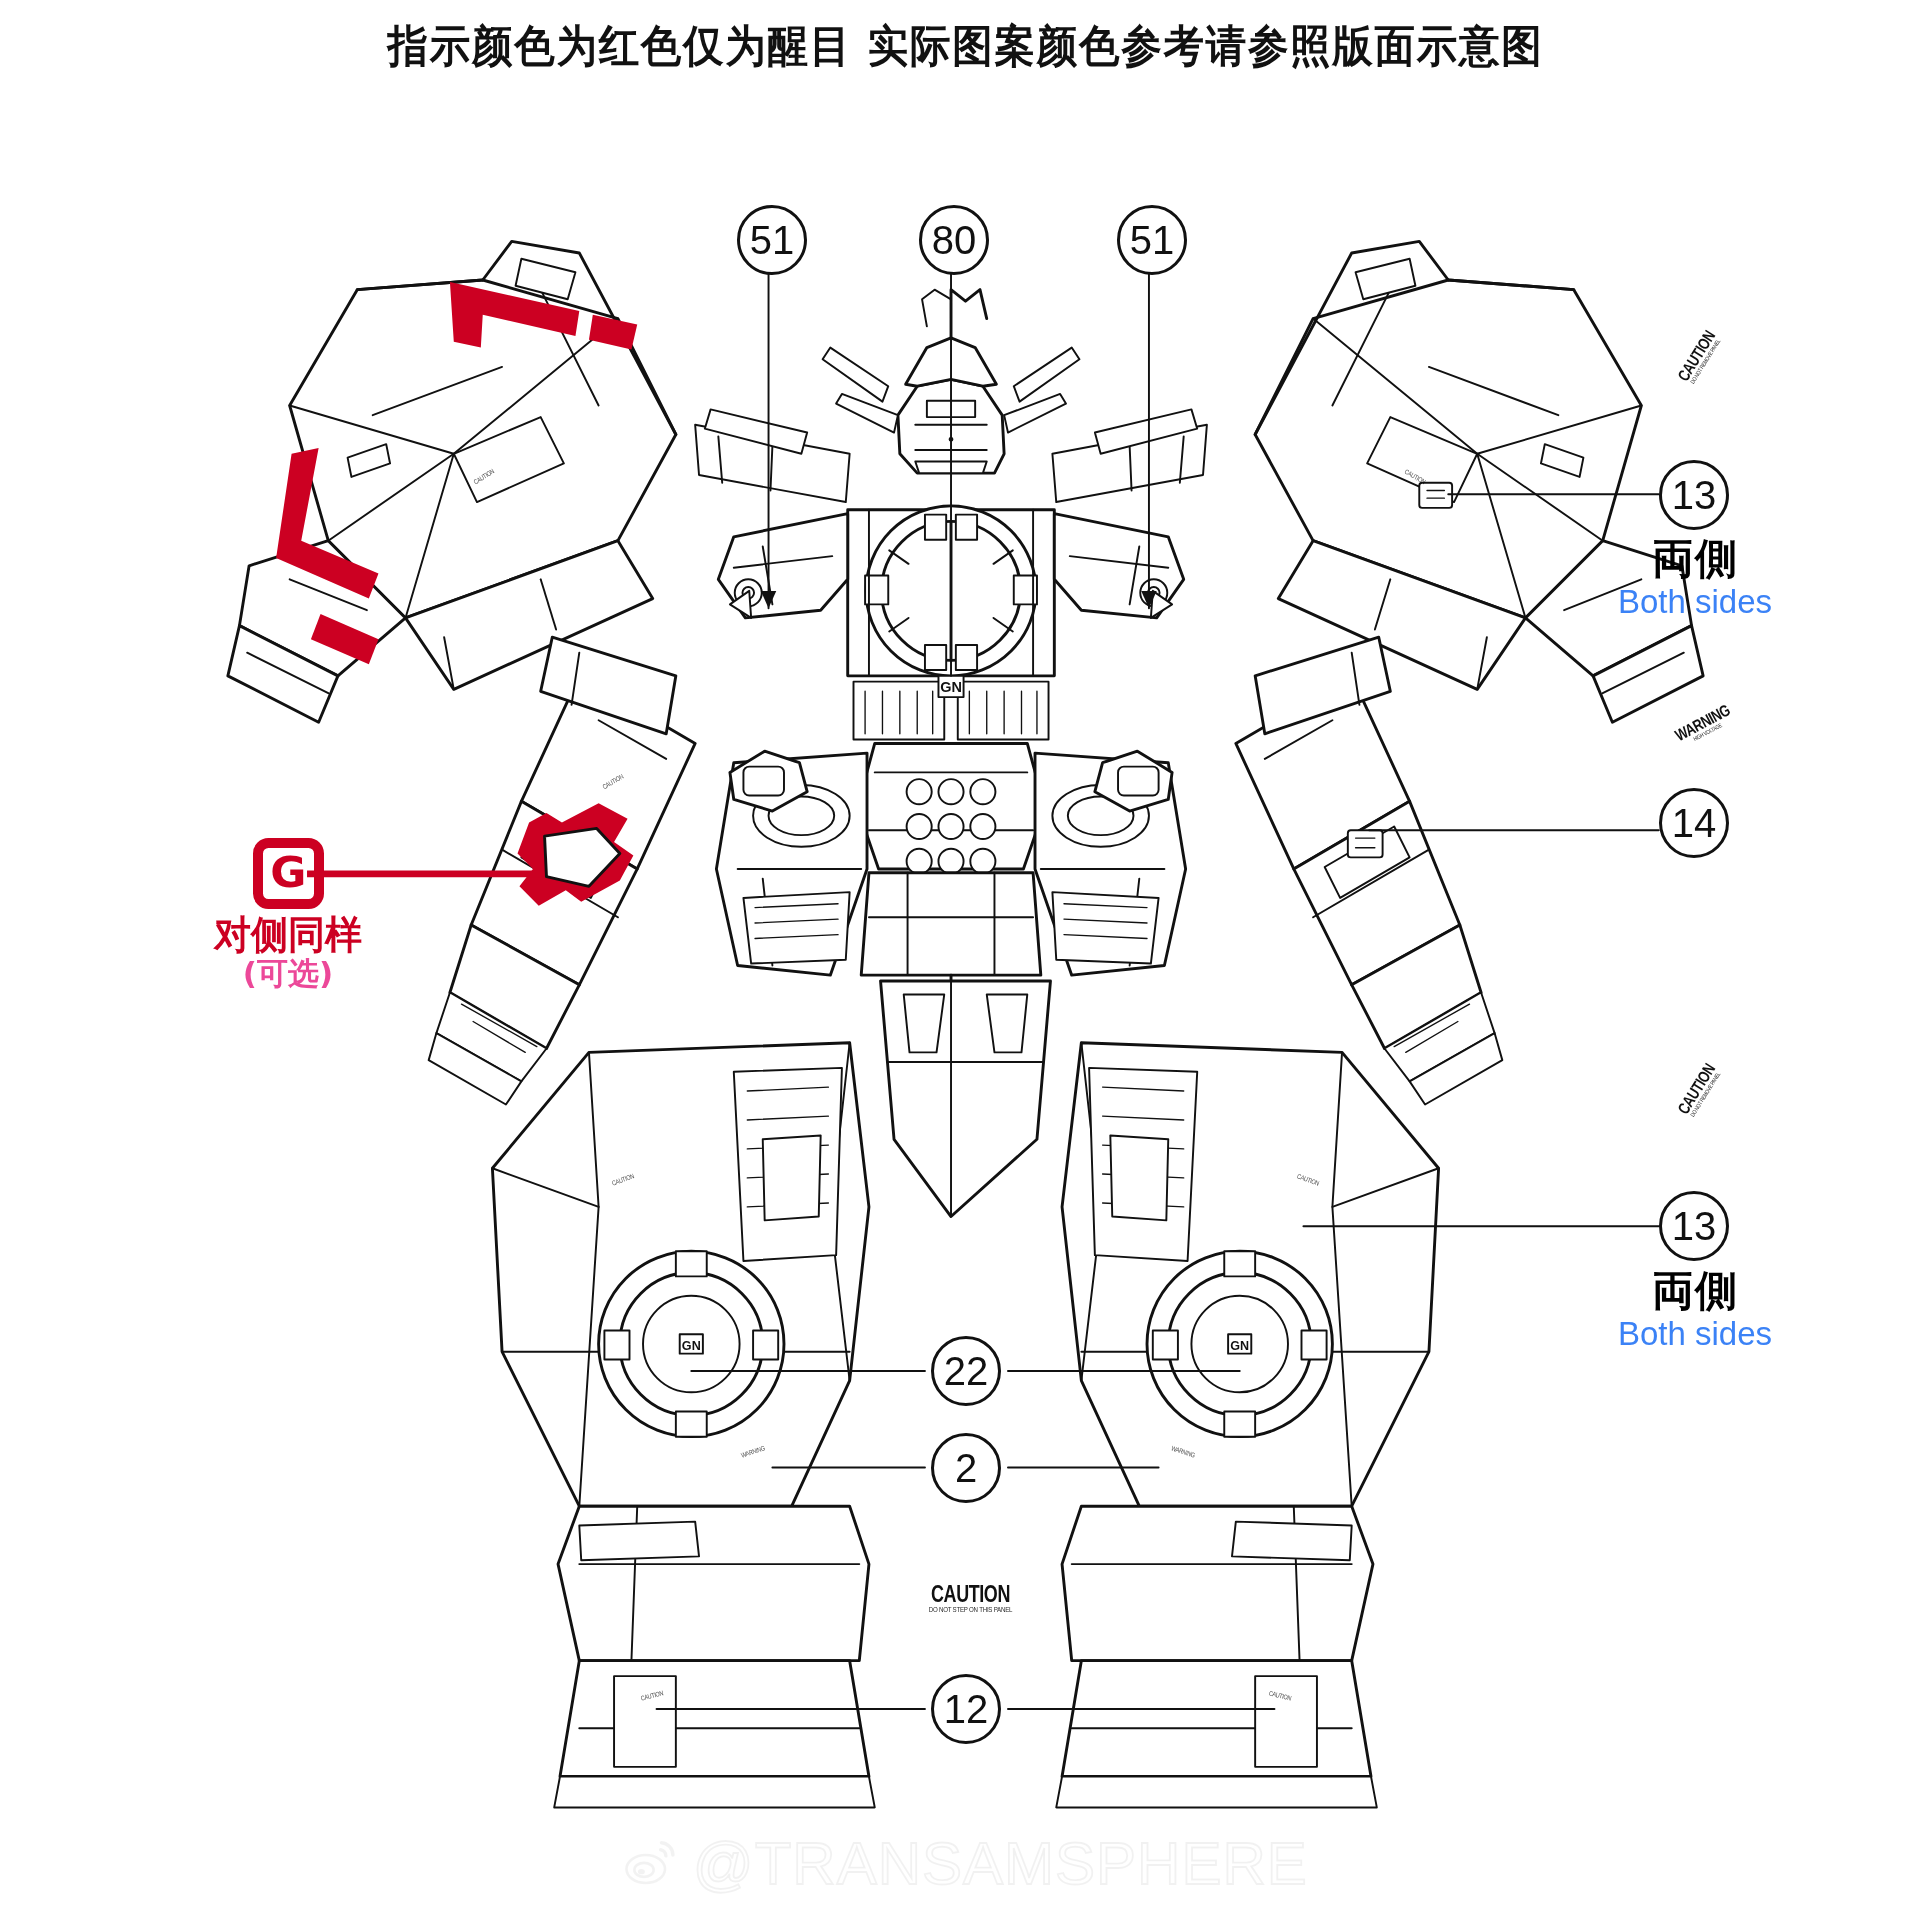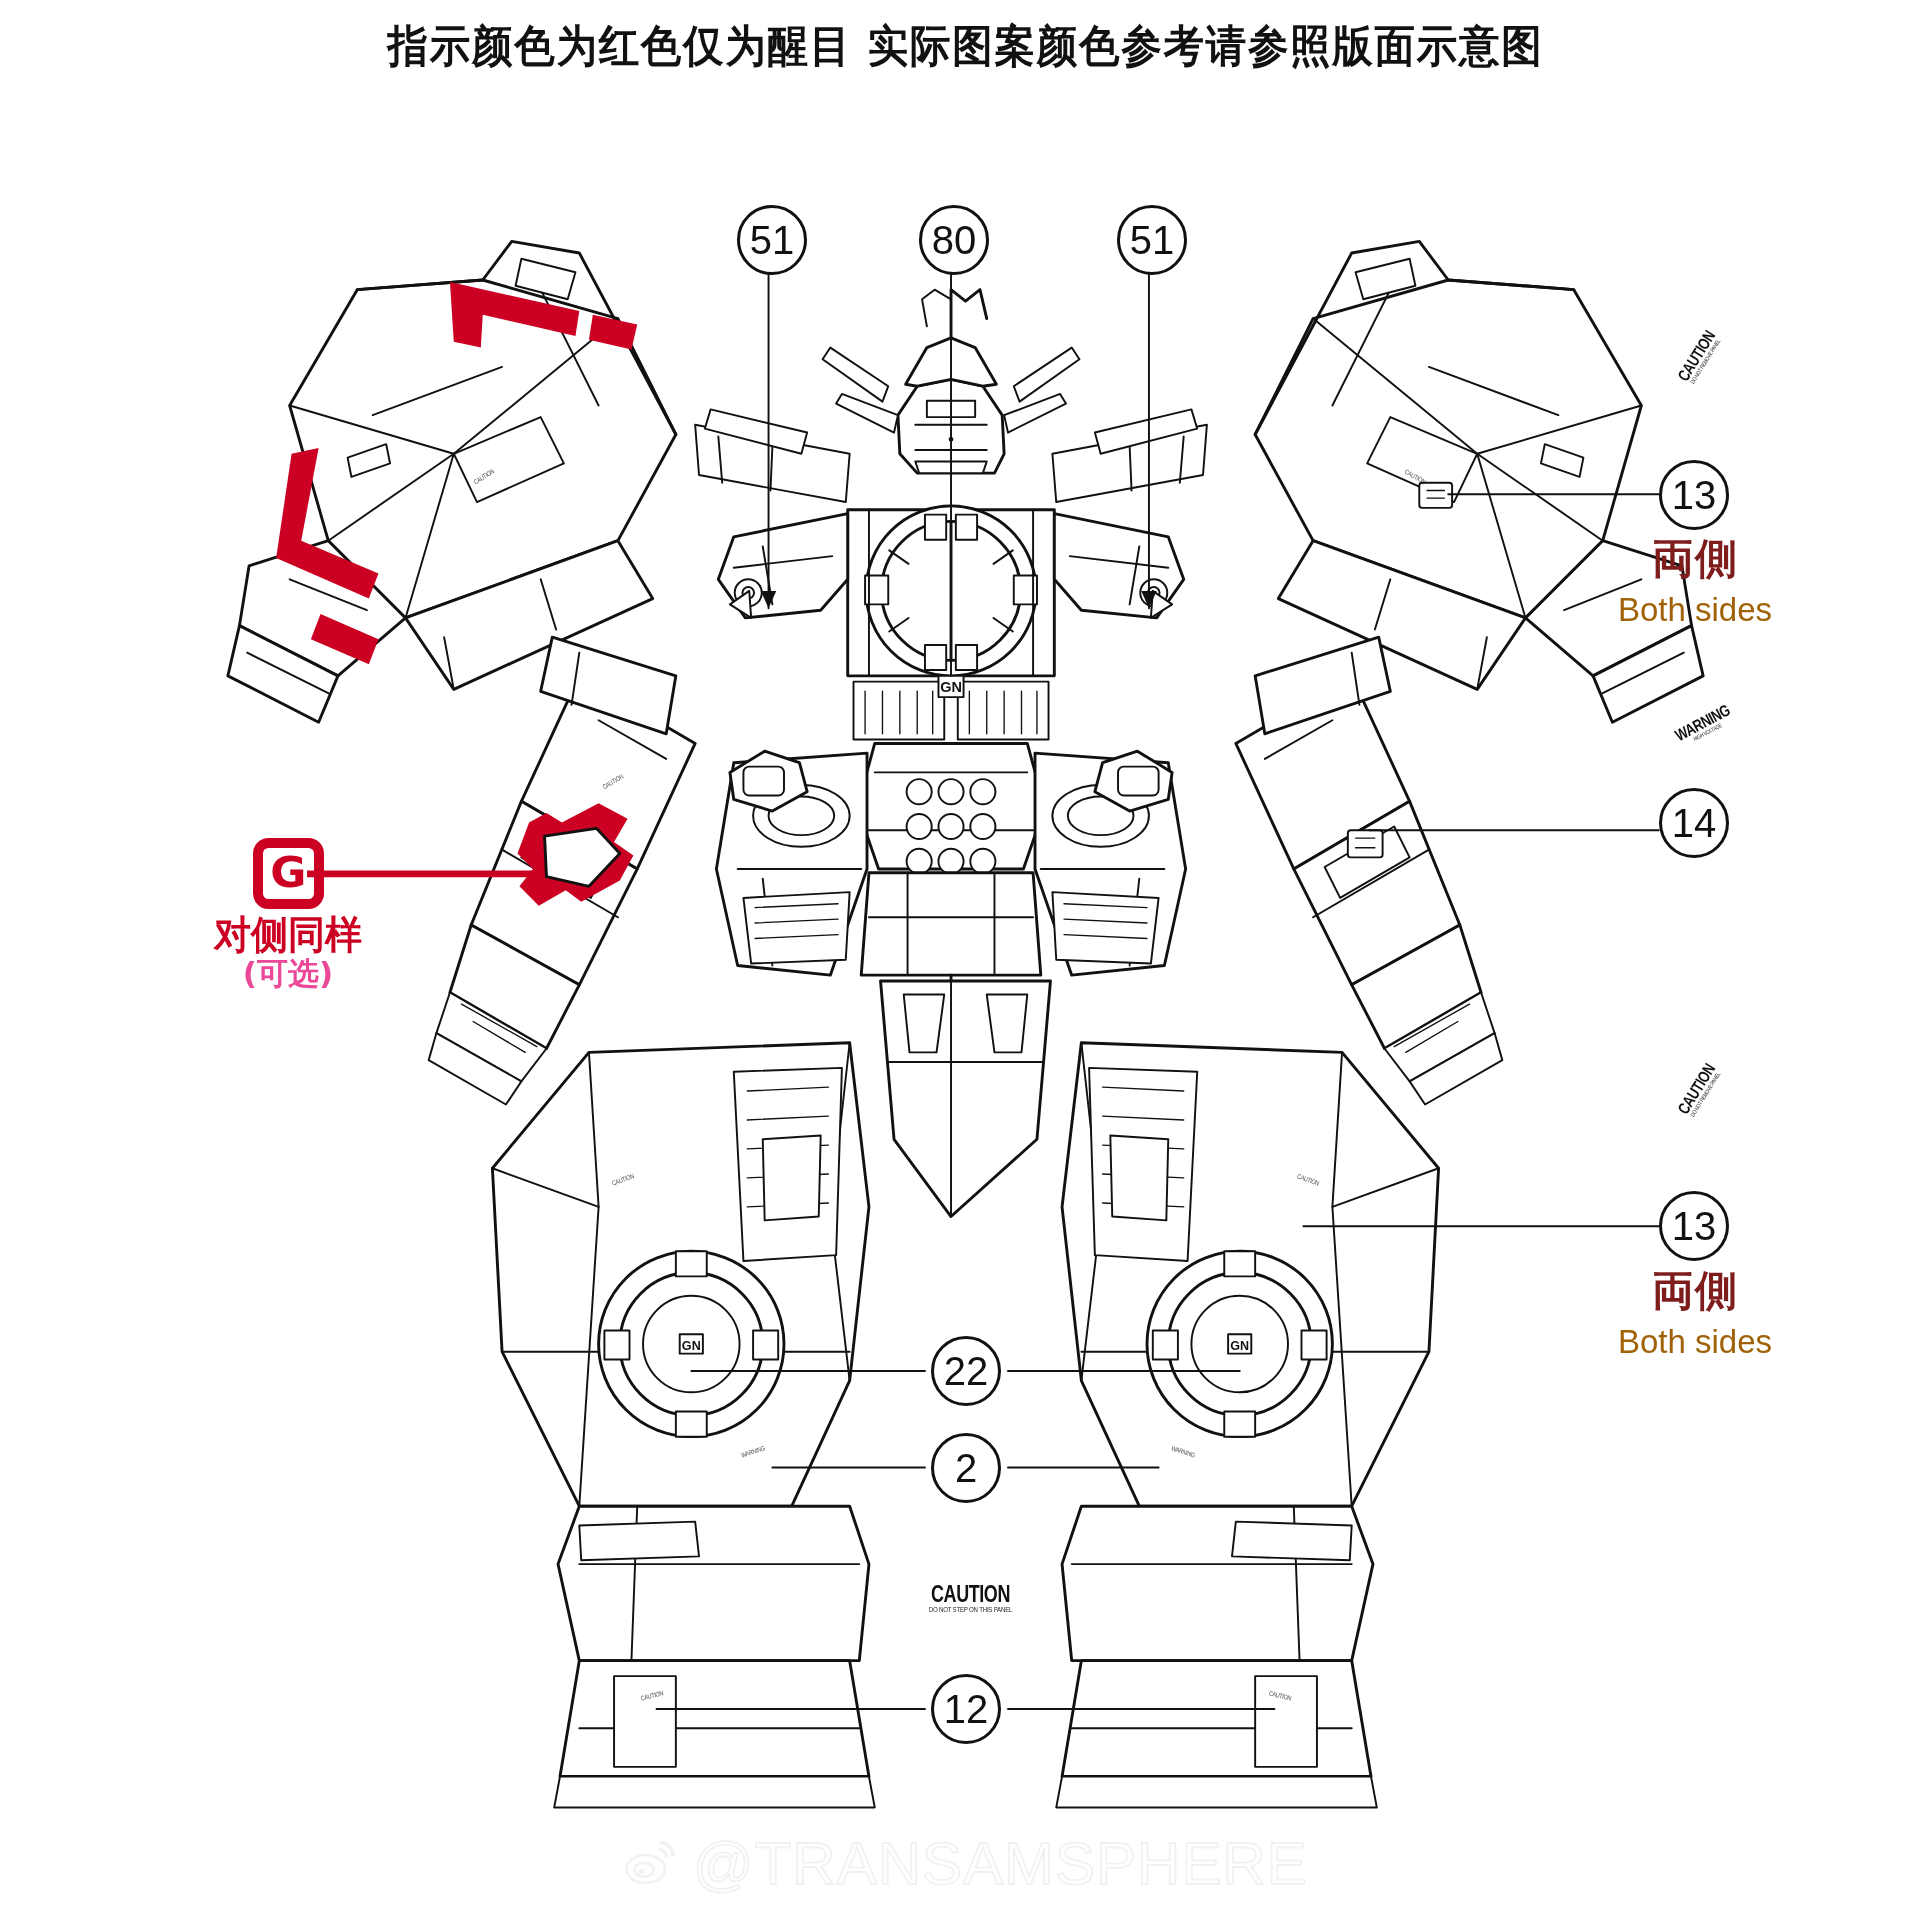--- a/index.html
+++ b/index.html
@@ -33,25 +33,25 @@
     z-index:40;
   }
   .callout.md{width:70px;height:70px;font-size:40px;}
 
   
   .side-label{
     position:absolute;text-align:center;z-index:41;
     font-family:"DejaVu Sans","Liberation Sans",sans-serif;
   }
   .side-label .jp{
-    font-size:42px;font-weight:bold;color:#7f1d1d;line-height:1.05;
+    font-size:42px;font-weight:bold;color:#000000;line-height:1.05;
     letter-spacing:1px;
   }
   .side-label .en{
-    font-size:33px;color:#a16207;line-height:1.15;margin-top:10px;
+    font-size:33px;color:#3b82f6;line-height:1.15;margin-top:2px;
     font-family:"Liberation Sans",sans-serif;
   }
 
   
   .g-badge{
     position:absolute;z-index:45;
   }
   .g-badge .box{
     width:71px;height:71px;border:10.6px solid #cc0022;border-radius:15.4px;
     box-sizing:border-box;position:relative;margin:0 auto;

